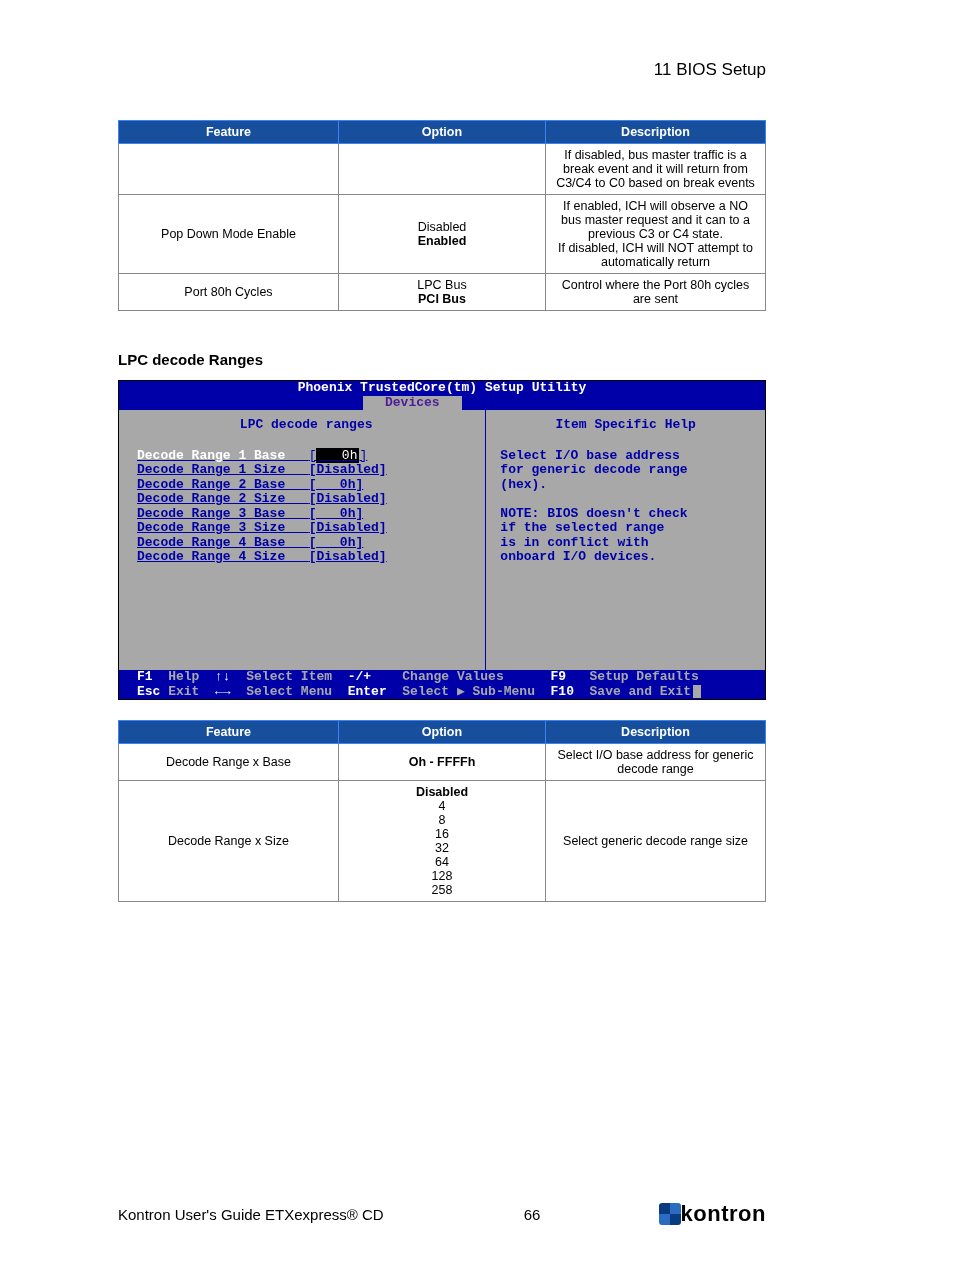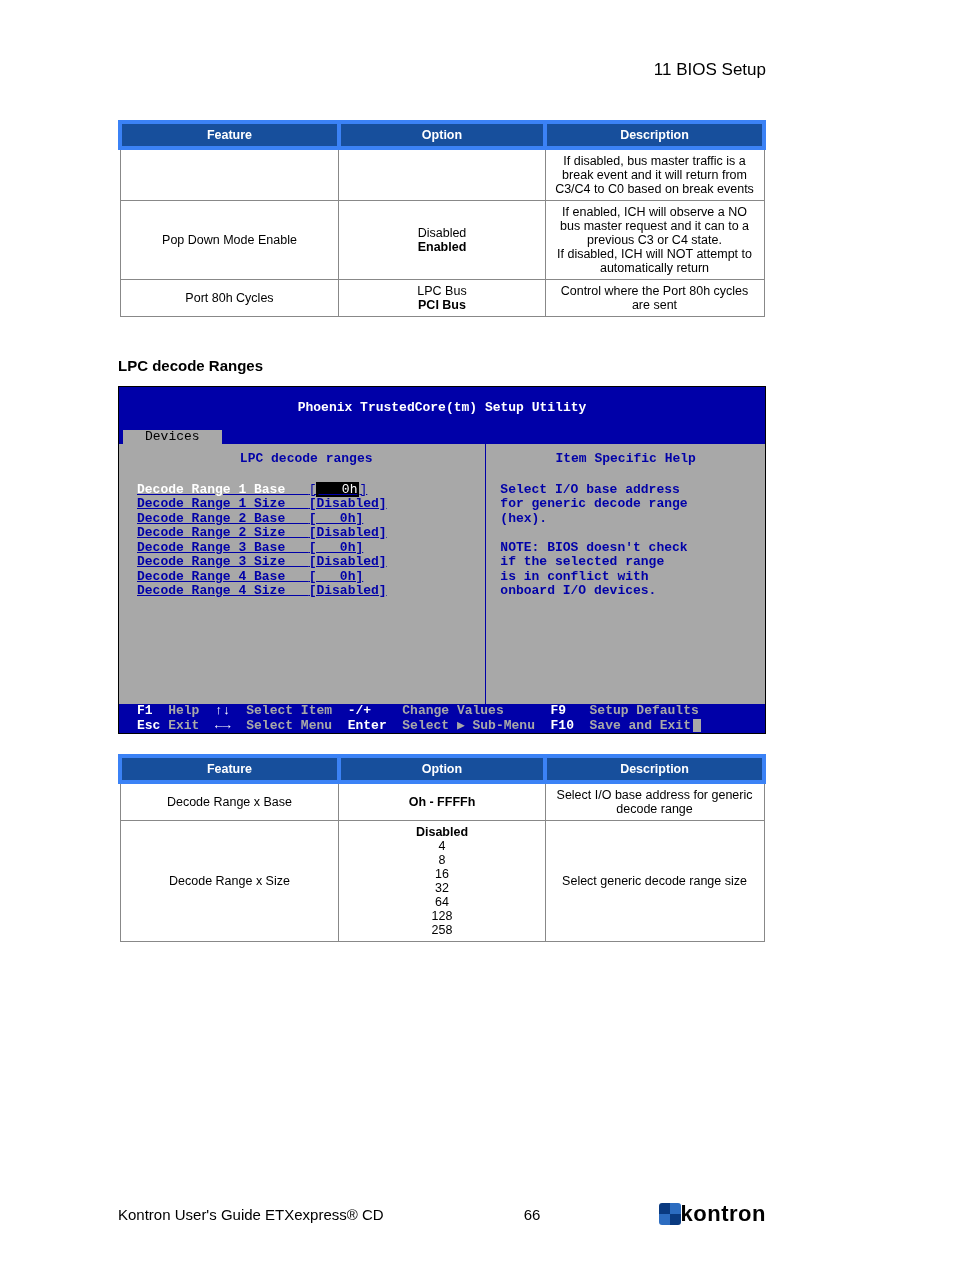--- a/index.html
+++ b/index.html
@@ -26,21 +26,21 @@
     width: 100%;
     border-collapse: collapse;
     margin-bottom: 30px;
     table-layout: fixed;
   }
   table.feature th {
     background: #174f9c;
     color: #fff;
     font-weight: bold;
     padding: 4px 6px;
-    border: 4px solid #3b82f6;
+    border: 1px solid #3b82f6;
     font-size: 12.5px;
     text-align: center;
   }
   table.feature td {
     border: 1px solid #888;
     padding: 4px 6px;
     text-align: center;
     font-size: 12.5px;
     vertical-align: middle;
   }
@@ -59,33 +59,34 @@
     border: 1px solid #000;
     font-family: "Courier New", monospace;
     font-size: 13px;
     line-height: 1.12;
     margin-bottom: 20px;
   }
   .bios .titlebar {
     background: #0000a8;
     color: #fff;
     text-align: center;
-    padding: 14px 4px;
+    padding: 0 4px;
     font-weight: bold;
   }
   .bios .tabbar {
     background: #0000a8;
     padding: 0 4px 0 4px;
   }
   .bios .tabbar .tab {
     display: inline-block;
     background: #a8a8a8;
-    color: #000000;
+    color: #4c1d95;
     padding: 0 22px;
-    font-weight: normal;
+    margin-left: 240px;
+    font-weight: bold;
   }
   .bios .body {
     display: flex;
     background: #a8a8a8;
     color: #0000a8;
     min-height: 260px;
   }
   .bios .left {
     flex: 1.35;
     padding: 8px 10px 8px 18px;

